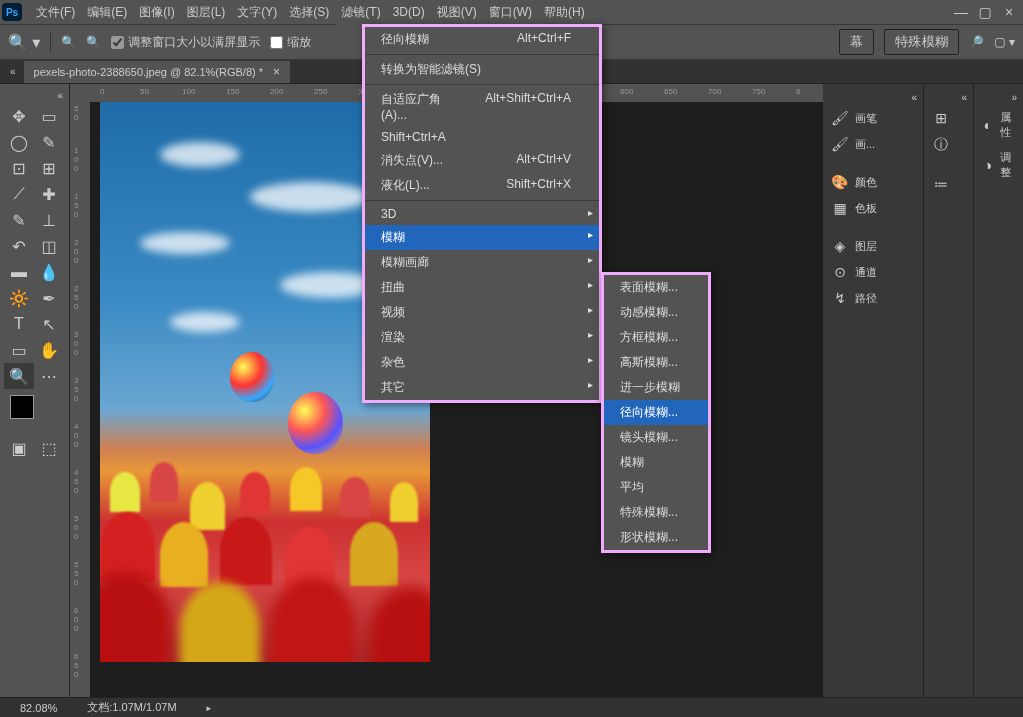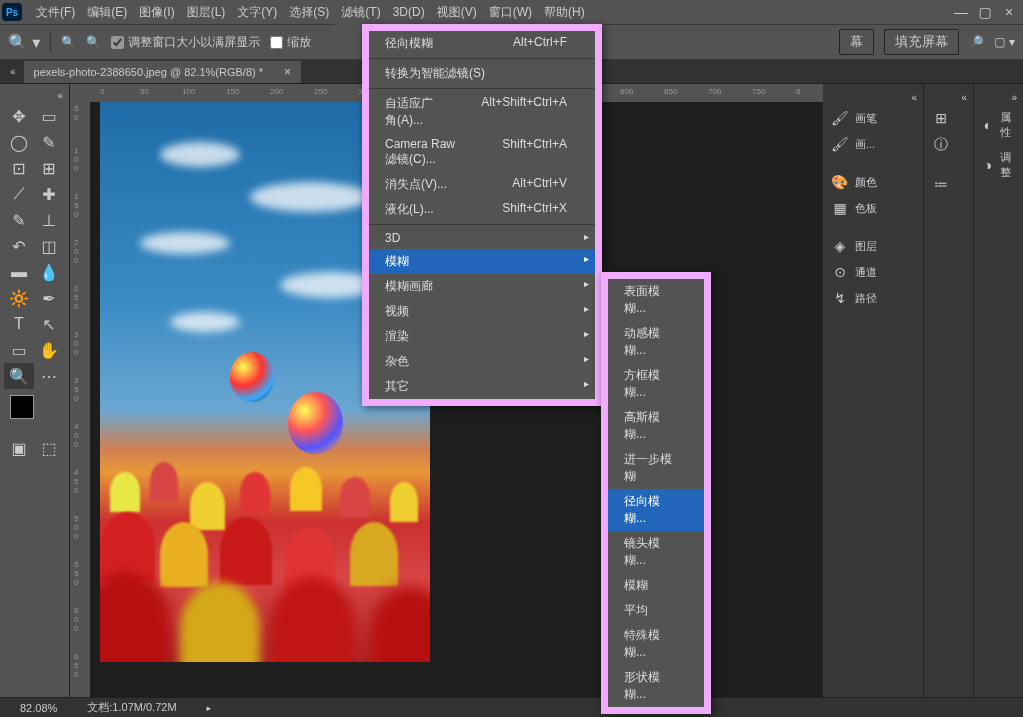--- a/index.html
+++ b/index.html
@@ -7,21 +7,21 @@
 .titlebar { height:24px; background:#535353; display:flex; align-items:center; padding:0 2px; }
 .ps-logo { width:20px; height:18px; background:#001e36; color:#31a8ff; font-weight:bold; font-size:10px; display:flex; align-items:center; justify-content:center; border-radius:4px; margin-right:8px;}
 .menu-item { padding:7px 6px; cursor:default; }
 .winctrls { margin-left:auto; display:flex; }
 .winbtn { width:24px; height:18px; display:flex; align-items:center; justify-content:center; font-size:14px; color:#ccc;}
 .optbar { height:36px; background:#535353; border-top:1px solid #383838; border-bottom:1px solid #383838; display:flex; align-items:center; padding:0 8px; gap:10px;}
 .optbar .chk { display:flex; align-items:center; gap:4px;}
 .optbar input[type=checkbox]{ accent-color:#999;}
 .optbtn { padding:3px 10px; border:1px solid #222; background:#535353; color:#ccc; border-radius:2px;}
 .tabbar { height:24px; background:#323232; display:flex; align-items:center; padding-left:10px; border-bottom:1px solid #222;}
-.doctab { background:#535353; padding:3px 10px; font-size:11px; display:flex; align-items:center; gap:21px; height:22px;}
+.doctab { background:#535353; padding:3px 10px; font-size:11px; display:flex; align-items:center; gap:10px; height:22px;}
 .doctab .x { font-size:12px;}
 .workspace { display:flex; height:calc(717px - 24px - 36px - 24px - 20px); }
 .toolbox { width:70px; background:#535353; display:flex; flex-wrap:wrap; padding:4px; align-content:flex-start; border-right:1px solid #222;}
 .tool { width:30px; height:26px; display:flex; align-items:center; justify-content:center; font-size:16px; color:#ccc; cursor:default;}
 .tool.on { background:#3a3a3a; }
 .swatches { width:60px; height:40px; position:relative; margin-top:6px;}
 .swatch-fg { width:24px; height:24px; background:#000; border:1px solid #999; position:absolute; top:0; left:6px;}
 .swatch-bg { width:24px; height:24px; background:#fff; border:1px solid #999; position:absolute; top:10px; left:16px; z-index:-1;}
 .canvaswrap { flex:1; background:#1e1e1e; display:flex; position:relative; overflow:hidden;}
 .vruler { width:20px; background:#535353; font-size:8px; color:#999; position:relative;}
@@ -34,21 +34,21 @@
 .cloud { position:absolute; background:rgba(255,255,255,0.75); border-radius:50%; filter:blur(4px);}
 .balloon { position:absolute; border-radius:50% 50% 48% 48%;}
 .tulip { position:absolute; border-radius:50% 50% 0 0; filter:blur(1px);}
 .rpanel { width:200px; background:#383838; display:flex;}
 .rcol1 { width:100px; padding:6px 0;}
 .rcol2 { width:50px; padding:6px 0; border-left:1px solid #222;}
 .rcol3 { width:50px; padding:6px 0; border-left:1px solid #222;}
 .ritem { display:flex; align-items:center; gap:6px; padding:5px 8px; font-size:11px; color:#ccc; cursor:default;}
 .ritem .ic { width:18px; font-size:14px; text-align:center;}
 .statusbar { height:20px; background:#323232; display:flex; align-items:center; padding:0 20px; font-size:11px; gap:30px; border-top:1px solid #222; position:absolute; bottom:0; left:0; right:0;}
-.dropdown { position:absolute; background:#535353; border:7px solid #f0abfc; box-shadow:2px 2px 8px rgba(0,0,0,0.5); z-index:100; }
+.dropdown { position:absolute; background:#535353; border:3px solid #f0abfc; box-shadow:2px 2px 8px rgba(0,0,0,0.5); z-index:100; }
 .dd-item { padding:4px 28px 4px 16px; font-size:12px; color:#ddd; display:flex; justify-content:space-between; gap:40px; position:relative;}
 .dd-item.hl { background:#2266bb; color:#fff;}
 .dd-item.sub::after { content:"▸"; position:absolute; right:6px; font-size:10px;}
 .dd-sep { height:1px; background:#393939; margin:2px 0;}
 .dd-main { top:24px; left:362px; width:240px;}
 .dd-blur { top:272px; left:601px; width:110px;}
 .redbox { position:absolute; border:2px solid red; pointer-events:none;}
 </style>
 </head>
 <body>
@@ -81,21 +81,21 @@
   <label class="chk">
       <input type="checkbox" checked="" style="">
       <span>调整窗口大小以满屏显示</span>
     </label>
   <label class="chk">
       <input type="checkbox" style="">
       <span>缩放</span>
     </label>
   <div style="flex:1"></div>
   <button class="optbtn">幕</button>
-  <button class="optbtn">填充屏幕</button>
+  <button class="optbtn">特殊模糊</button>
   <span>🔎</span>
   <span>▢ ▾</span>
 </div>
 
 <div class="tabbar">
   <span style="margin-right:8px;font-size:10px">«</span>
   <div class="doctab">
     <span>pexels-photo-2388650.jpeg @ 82.1%(RGB/8) *</span>
     <span class="x">×</span>
   </div>
@@ -253,59 +253,61 @@
       <div class="ritem">
           <span class="ic">◑</span>
           <span>调整</span>
         </div>
     </div>
   </div>
 </div>
 
 <div class="statusbar">
   <span>82.08%</span>
-  <span>文档:1.07M/0.72M</span>
+  <span>文档:1.07M/1.07M</span>
     <span style="font-size:9px">▸</span>
 </div>
 
 <div class="dropdown dd-main" id="filter-dd">
     <div class="dd-item">
       <span>径向模糊</span>
       <span>Alt+Ctrl+F</span>
     </div>
     <div class="dd-sep"></div>
     <div class="dd-item">
       <span>转换为智能滤镜(S)</span>
     </div>
     <div class="dd-sep"></div>
     <div class="dd-item">
       <span>自适应广角(A)...</span>
       <span>Alt+Shift+Ctrl+A</span>
     </div>
     <div class="dd-item">
-      <span>Camera Raw 滤镜(C)...</span>
       <span>Shift+Ctrl+A</span>
     </div>
     <div class="dd-item">
       <span>消失点(V)...</span>
       <span>Alt+Ctrl+V</span>
     </div>
     <div class="dd-item">
       <span>液化(L)...</span>
       <span>Shift+Ctrl+X</span>
     </div>
     <div class="dd-sep"></div>
     <div class="dd-item sub">
       <span>3D</span>
     </div>
     <div class="dd-item sub hl">
       <span>模糊</span>
     </div>
     <div class="dd-item sub">
       <span>模糊画廊</span>
+    </div>
+    <div class="dd-item sub">
+      <span>扭曲</span>
     </div>
     <div class="dd-item sub">
       <span>视频</span>
     </div>
     <div class="dd-item sub">
       <span>渲染</span>
     </div>
     <div class="dd-item sub">
       <span>杂色</span>
     </div>

